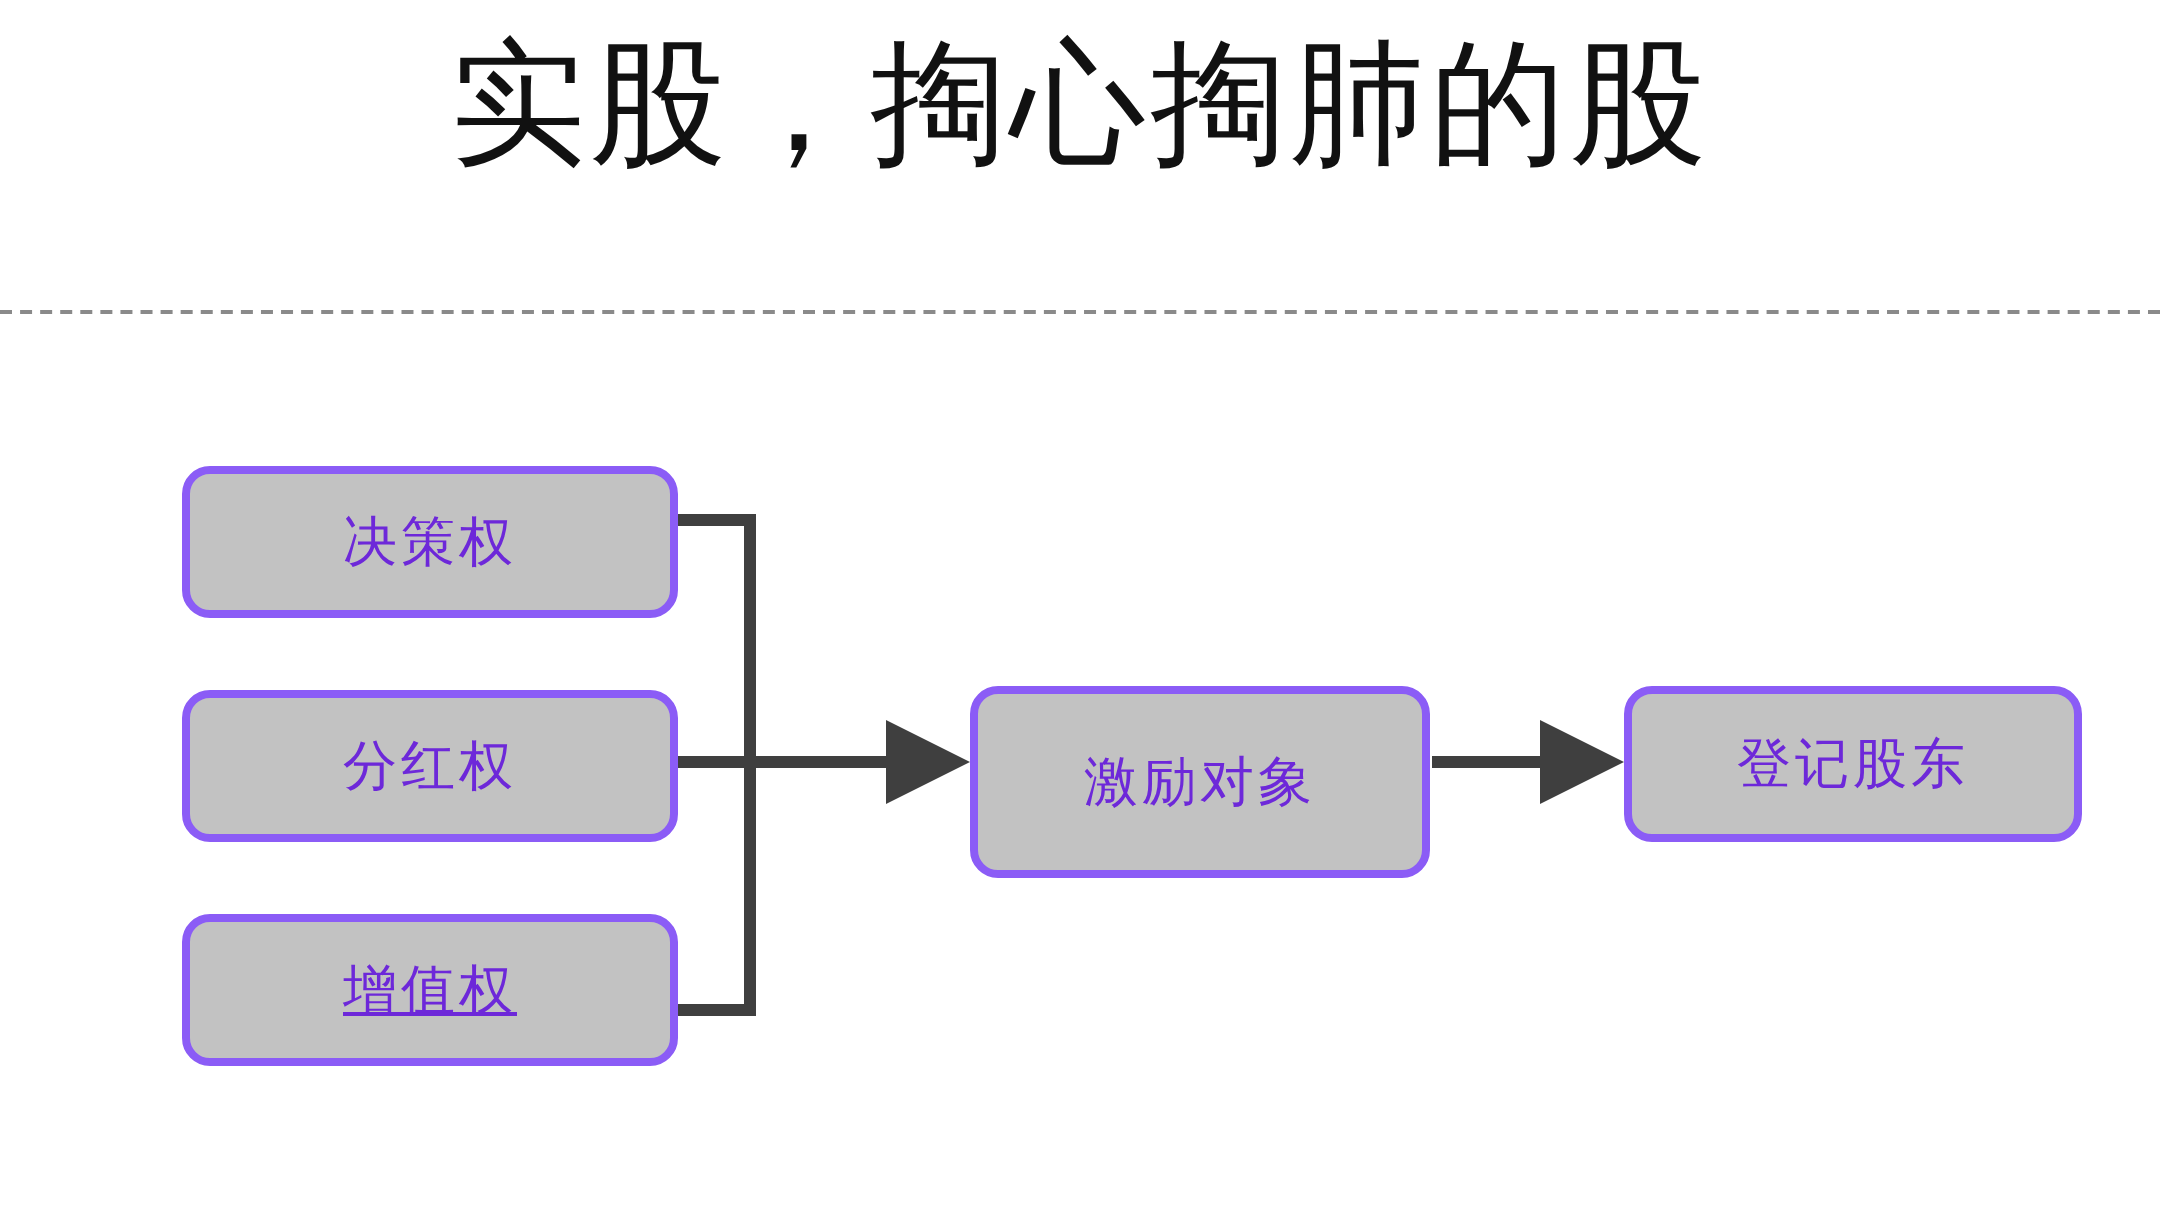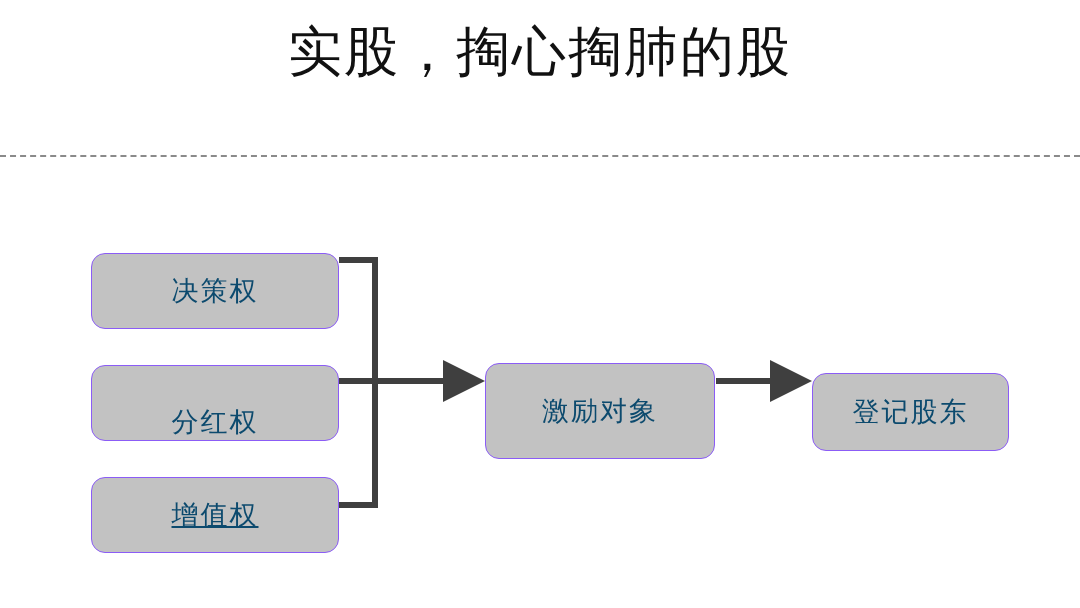--- a/index.html
+++ b/index.html
@@ -22,21 +22,21 @@
   }
 
   
   .title {
     position: absolute;
     left: 0;
     right: 0;
     top: 14px;
     text-align: center;
     font-family: "Liberation Serif", "DejaVu Serif", serif;
-    font-size: 54px;
+    font-size: 68px;
     line-height: 76px;
     letter-spacing: 2px;
     color: #111111;
     white-space: nowrap;
   }
 
   
   .divider {
     position: absolute;
     left: 0;
@@ -52,42 +52,41 @@
     left: 0;
     top: 0;
     width: 1080px;
     height: 608px;
   }
 
   .node {
     position: absolute;
     box-sizing: border-box;
     background: #c2c2c2;
-    border: 1px solid #8b5cf6;
+    border: 4px solid #8b5cf6;
     border-radius: 14px;
     display: flex;
     align-items: center;
     justify-content: center;
     font-family: "Liberation Serif", "DejaVu Serif", serif;
     font-size: 27px;
     letter-spacing: 2px;
-    color: #0c4a6e;
+    color: #6d28d9;
     white-space: nowrap;
-    margin-top: 20px;
   }
 
   
   .node-left  { left: 91px; width: 248px; height: 76px; }
   .node-l1 { top: 233px; }
-  .node-l2 { top: 345px; align-items: flex-end; }
+  .node-l2 { top: 345px; }
   .node-l3 { top: 457px; text-decoration: underline; }
 
   
   .node-center { left: 485px; top: 343px; width: 230px; height: 96px; }
-  .node-right  { left: 812px; top: 353px; width: 197px; height: 78px; }
+  .node-right  { left: 812px; top: 343px; width: 229px; height: 78px; }
 
   
   .connectors {
     position: absolute;
     left: 0;
     top: 0;
     width: 1080px;
     height: 608px;
     pointer-events: none;
   }

